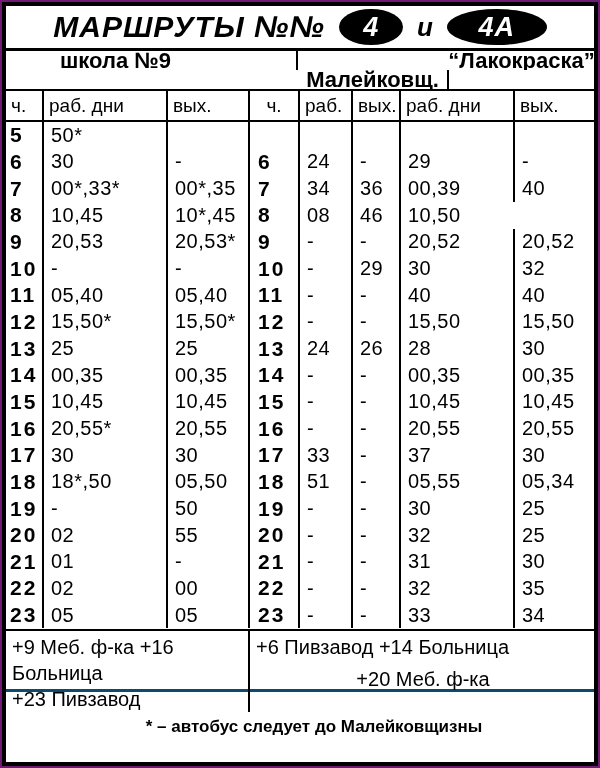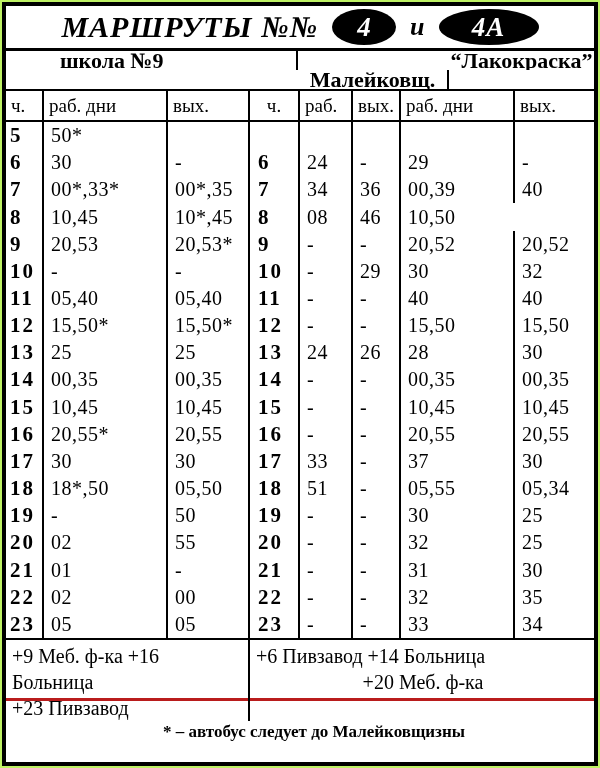--- a/index.html
+++ b/index.html
@@ -1,20 +1,20 @@
 <!DOCTYPE html>
 <html><head>
 <meta charset="utf-8">
 <style>
   html,body{margin:0;padding:0;background:#e9e9e9;}
   .page{
     position:relative;
     width:600px;height:768px;
-    background:#bef264;
-    font-family:Liberation Serif, serif;
+    background:#701a75;
+    font-family:Liberation Sans, sans-serif;
     color:#000;
     box-sizing:border-box;
   }
   .frame{
     position:absolute; inset:2px;
     border:4px solid #000;
     box-sizing:border-box;
     display:flex; flex-direction:column;
     background:#fff;
   }
@@ -82,32 +82,32 @@
   .hour{
     font-weight:bold; font-size:21px;
     padding-left:4px; letter-spacing:2px;
   }
   .hour.right-h{padding-left:8px;}
   .time{font-size:20px; padding-left:7px; letter-spacing:0.5px;}
   
   .footer-row{
     flex:0 0 auto; height:58px;
     border-top:2px solid #000;
-    border-bottom:3px solid #b91c1c;
+    border-bottom:3px solid #0c4a6e;
     display:grid;
     grid-template-columns:244px 1fr;
   }
   .footer-cell{
     box-sizing:border-box;
     font-size:20px;
     padding:3px 4px 0 6px;
     line-height:26px;
   }
   .footer-cell.left{border-right:2px solid #000;}
-  .footer-cell .line2.indent{text-align:center;}
+  .footer-cell .line2.indent{text-align:center;margin-top:6px;}
   
   .note-band{
     flex:1 0 auto;
     display:flex; align-items:center; justify-content:center;
     font-weight:bold; font-size:17px;margin-left:28px;
   }
 </style>
 </head>
 <body>
 

